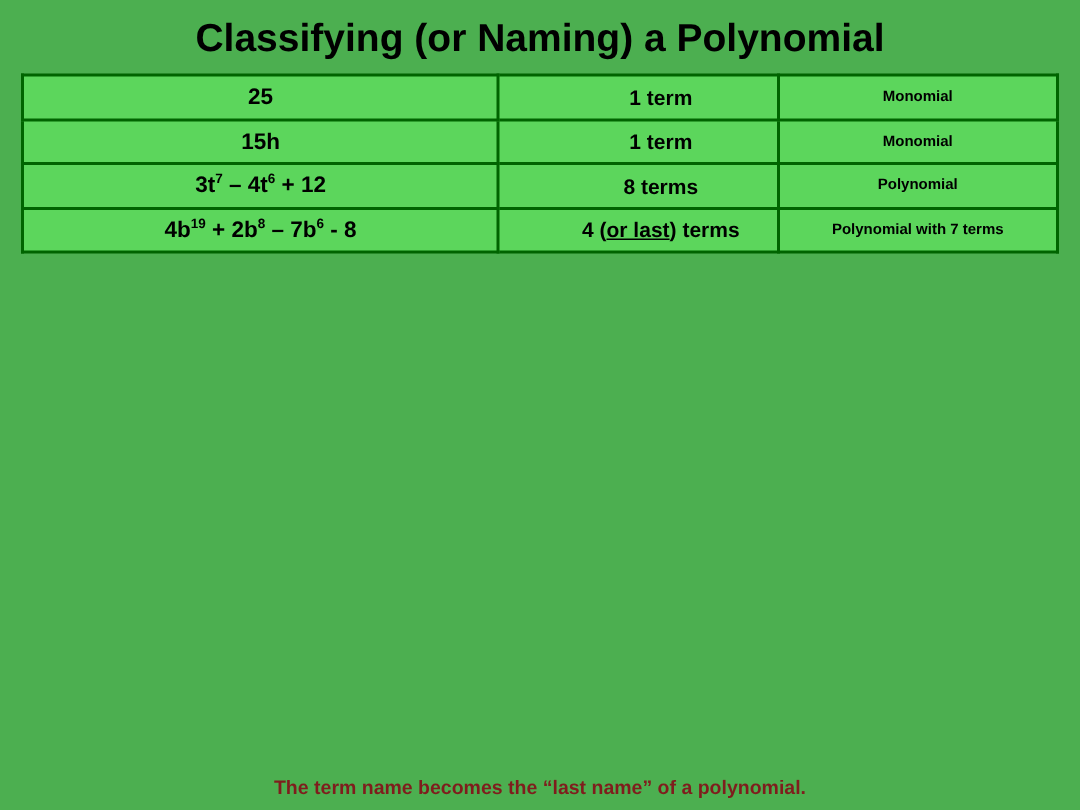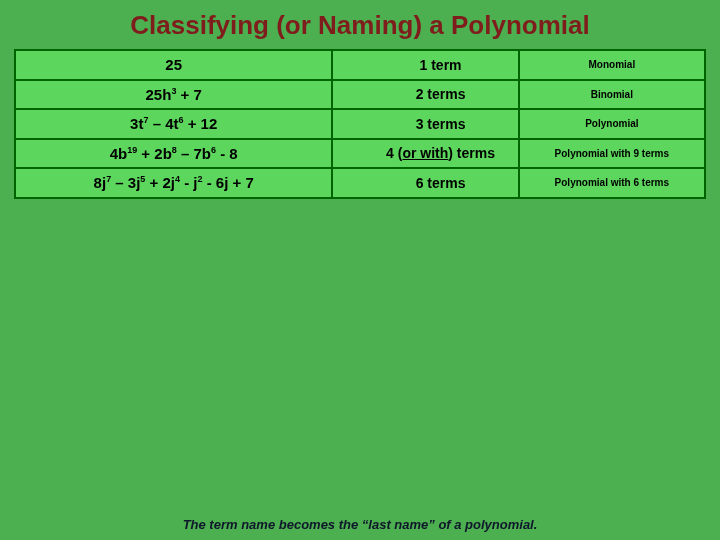--- a/index.html
+++ b/index.html
@@ -10,21 +10,21 @@
       background: #4caf50;
       font-family: Arial, sans-serif;
       overflow: hidden;
       display: flex;
       flex-direction: column;
       align-items: center;
       padding: 10px 14px 8px 14px;
     }
 
     .title {
-      color: #7f1d1d;
+      color: #000000;
       font-size: 26px;
       font-weight: bold;
       text-align: center;
       line-height: 1.2;
       margin-bottom: 8px;
     }
 
     .table-wrapper {
       width: 100%;
       flex: 1;
@@ -57,24 +57,23 @@
       font-size: 14px;
       padding-left: 36px;
     }
 
     td.col3 {
       width: 27%;
       font-size: 10px;
     }
 
     .footnote {
-      color: #0f172a;
+      color: #7f1d1d;
       font-size: 13px;
       font-weight: bold;
-      font-style: italic;
       margin-top: 5px;
     }
 
     sup { font-size: 9px; }
   </style>
 </head>
 <body>
 
 <div class="title">
   <span>Classifying (or Naming) a Polynomial</span><br>
@@ -83,41 +82,36 @@
 <div class="table-wrapper">
   <table>
     <tbody>
 
       <tr>
         <td class="col1">25</td>
         <td class="col2">1 term</td>
         <td class="col3">Monomial</td>
       </tr>
 
+      <tr>
+        <td class="col1">15h</td>
+        <td class="col2">1 term</td>
+        <td class="col3">Monomial</td>
+      </tr>
 
-      <tr>
-        <td class="col1">25h<sup>3</sup> + 7</td>
-        <td class="col2">2 terms</td>
-        <td class="col3">Binomial</td>
-      </tr>
 
       <tr>
         <td class="col1">3t<sup>7</sup> – 4t<sup>6</sup> + 12</td>
-        <td class="col2">3 terms</td>
+        <td class="col2">8 terms</td>
         <td class="col3">Polynomial</td>
       </tr>
 
       <tr>
         <td class="col1">4b<sup>19</sup> + 2b<sup>8</sup> – 7b<sup>6</sup> - 8</td>
-        <td class="col2">4 (<u>or with</u>) terms</td>
-        <td class="col3">Polynomial with 9 terms</td>
+        <td class="col2">4 (<u>or last</u>) terms</td>
+        <td class="col3">Polynomial with 7 terms</td>
       </tr>
 
-      <tr>
-        <td class="col1">8j<sup>7</sup> – 3j<sup>5</sup> + 2j<sup>4</sup> - j<sup>2</sup> - 6j + 7</td>
-        <td class="col2">6 terms</td>
-        <td class="col3">Polynomial with 6 terms</td>
-      </tr>
     </tbody>
   </table>
 </div>
 
 <div class="footnote">The term name becomes the “last name” of a polynomial.</div>
 
 </body></html>

